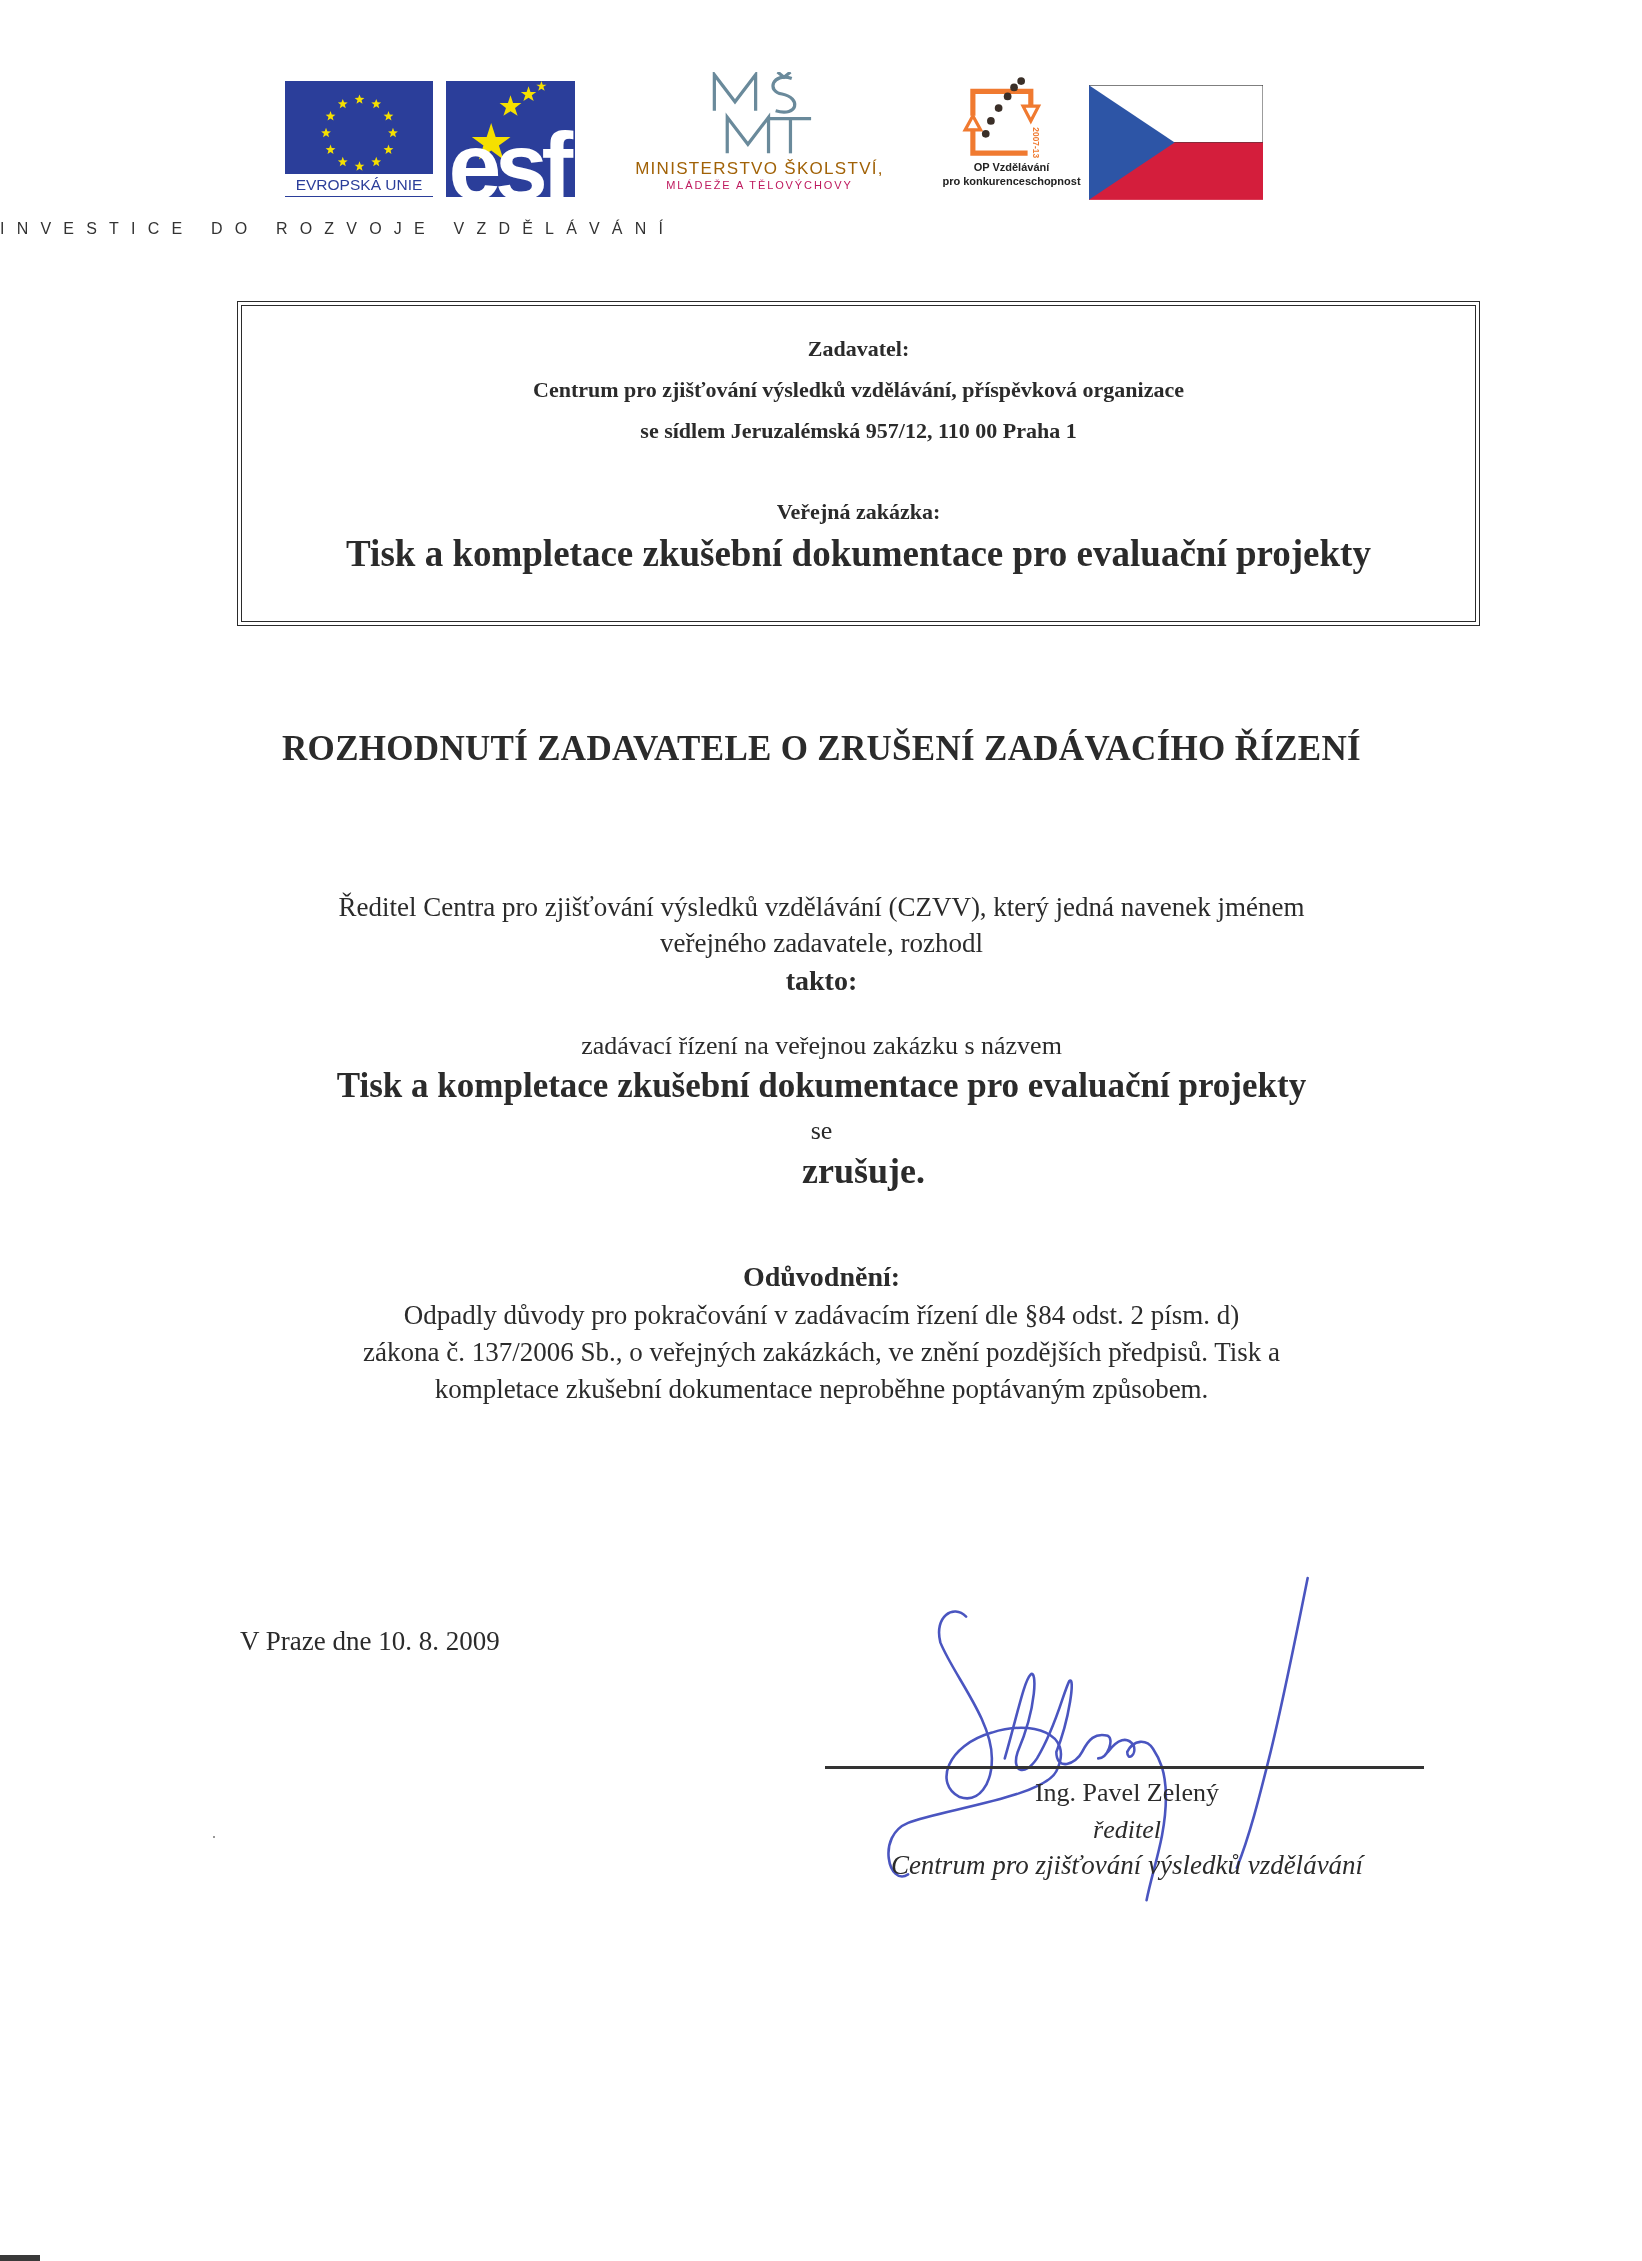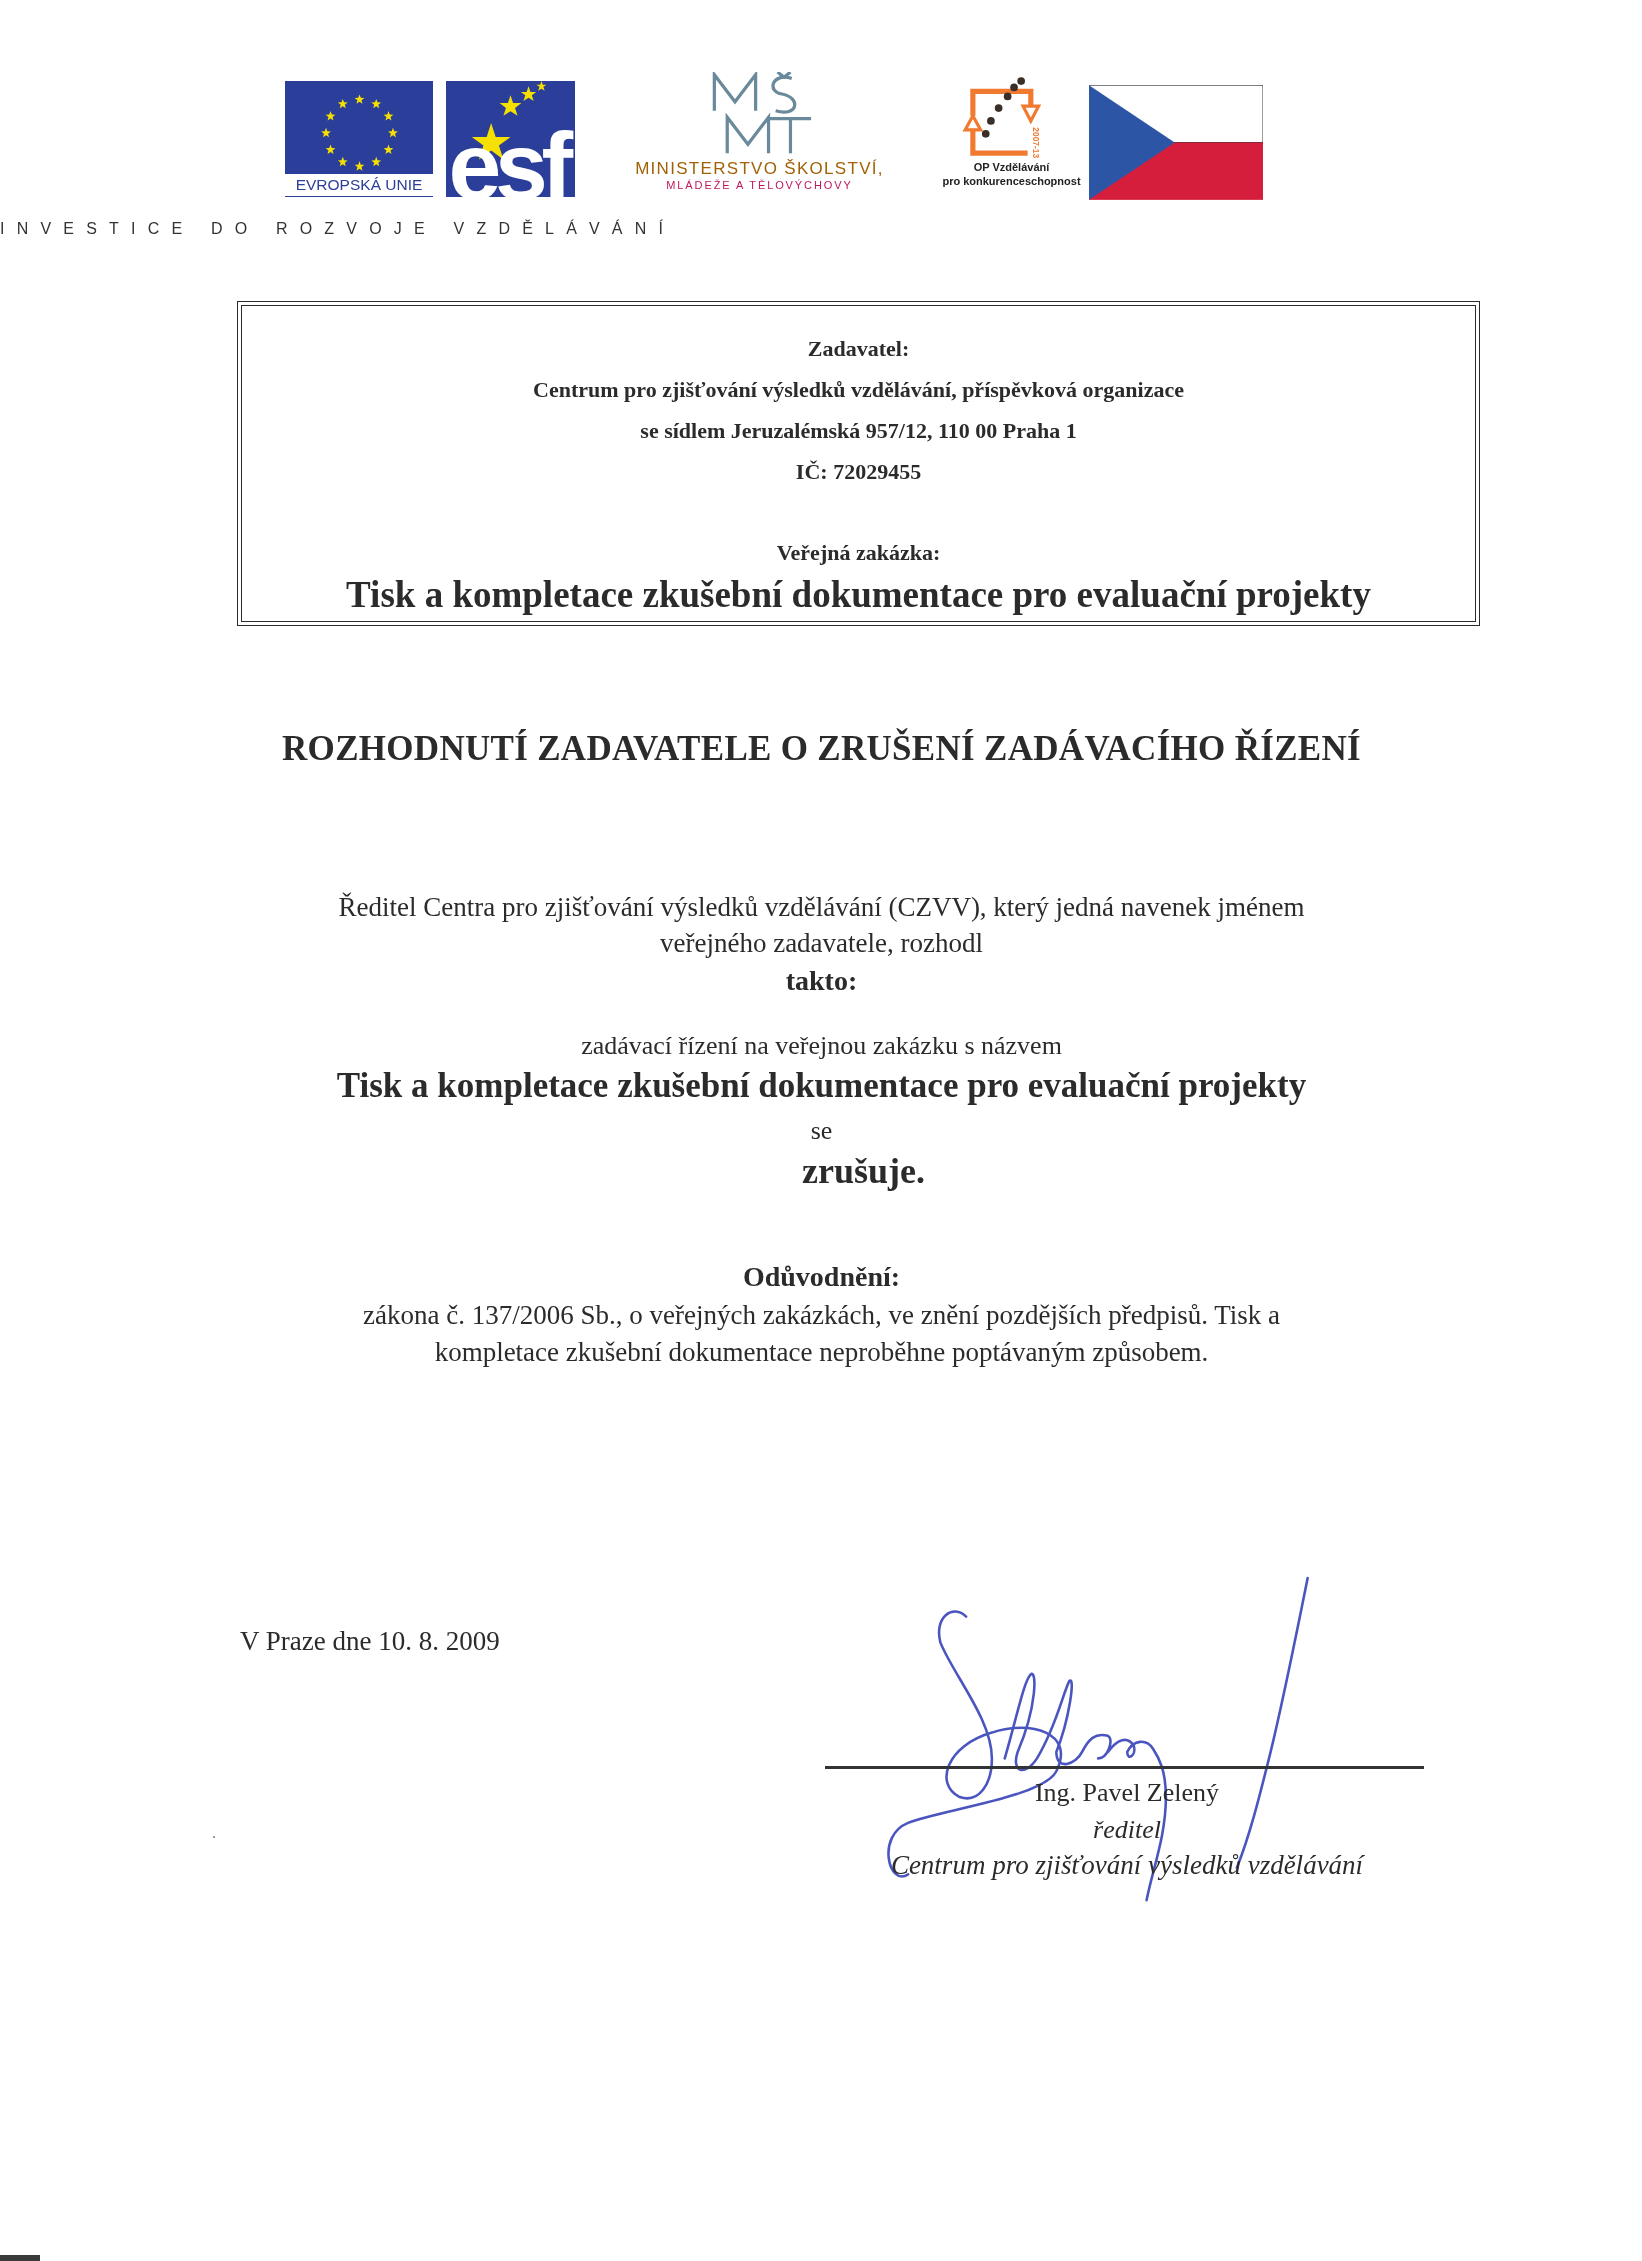--- a/index.html
+++ b/index.html
@@ -126,41 +126,41 @@
   <polygon points="0,0 133,89 0,178" fill="#2d55a6"></polygon>
 </svg>
 
 <div class="abs tagline">INVESTICE DO ROZVOJE VZDĚLÁVÁNÍ</div>
 
 <div class="abs box">
   <div style="height:26px"></div>
   <div class="l">Zadavatel:</div>
   <div class="l">Centrum pro zjišťování výsledků vzdělávání, příspěvková organizace</div>
   <div class="l">se sídlem Jeruzalémská 957/12, 110 00 Praha 1</div>
-  <div class="l">IČ: 72029455</div>
   <div style="height:40px"></div>
   <div class="l">Veřejná zakázka:</div>
   <div class="big">Tisk a kompletace zkušební dokumentace pro evaluační projekty</div>
 </div>
 
 <div class="abs center heading">ROZHODNUTÍ ZADAVATELE O ZRUŠENÍ ZADÁVACÍHO ŘÍZENÍ</div>
 
 <div class="abs center para p1">
   <div>Ředitel Centra pro zjišťování výsledků vzdělávání (CZVV), který jedná navenek jménem</div>
   <div>veřejného zadavatele, rozhodl</div>
 </div>
 <div class="abs center bold takto">takto:</div>
 
 <div class="abs center zad">zadávací řízení na veřejnou zakázku s názvem</div>
 <div class="abs center title2">Tisk a kompletace zkušební dokumentace pro evaluační projekty</div>
 <div class="abs center se">se</div>
 <div class="abs center zrus">zrušuje.</div>
 
 <div class="abs center odu">Odůvodnění:</div>
 <div class="abs center just">
+  <div>Odpadly důvody pro pokračování v zadávacím řízení dle §84 odst. 2 písm. d)</div>
   <div>zákona č. 137/2006 Sb., o veřejných zakázkách, ve znění pozdějších předpisů. Tisk a</div>
   <div>kompletace zkušební dokumentace neproběhne poptávaným způsobem.</div>
 </div>
 
 <div class="abs date">V Praze dne 10. 8. 2009</div>
 
 <svg class="abs sig" viewBox="0 0 720 560">
   <g fill="none" stroke="#4a55c0" stroke-width="4" stroke-linecap="round">
     <path d="M690 20 C670 120 650 220 630 300 C615 360 600 420 580 470"></path>
     <path d="M160 80 C140 60 110 80 120 120 C140 170 200 240 200 300 C200 340 180 370 150 360 C110 340 130 280 200 260 C260 240 330 260 300 320 C280 360 120 380 70 400 C20 420 40 500 70 480"></path>

